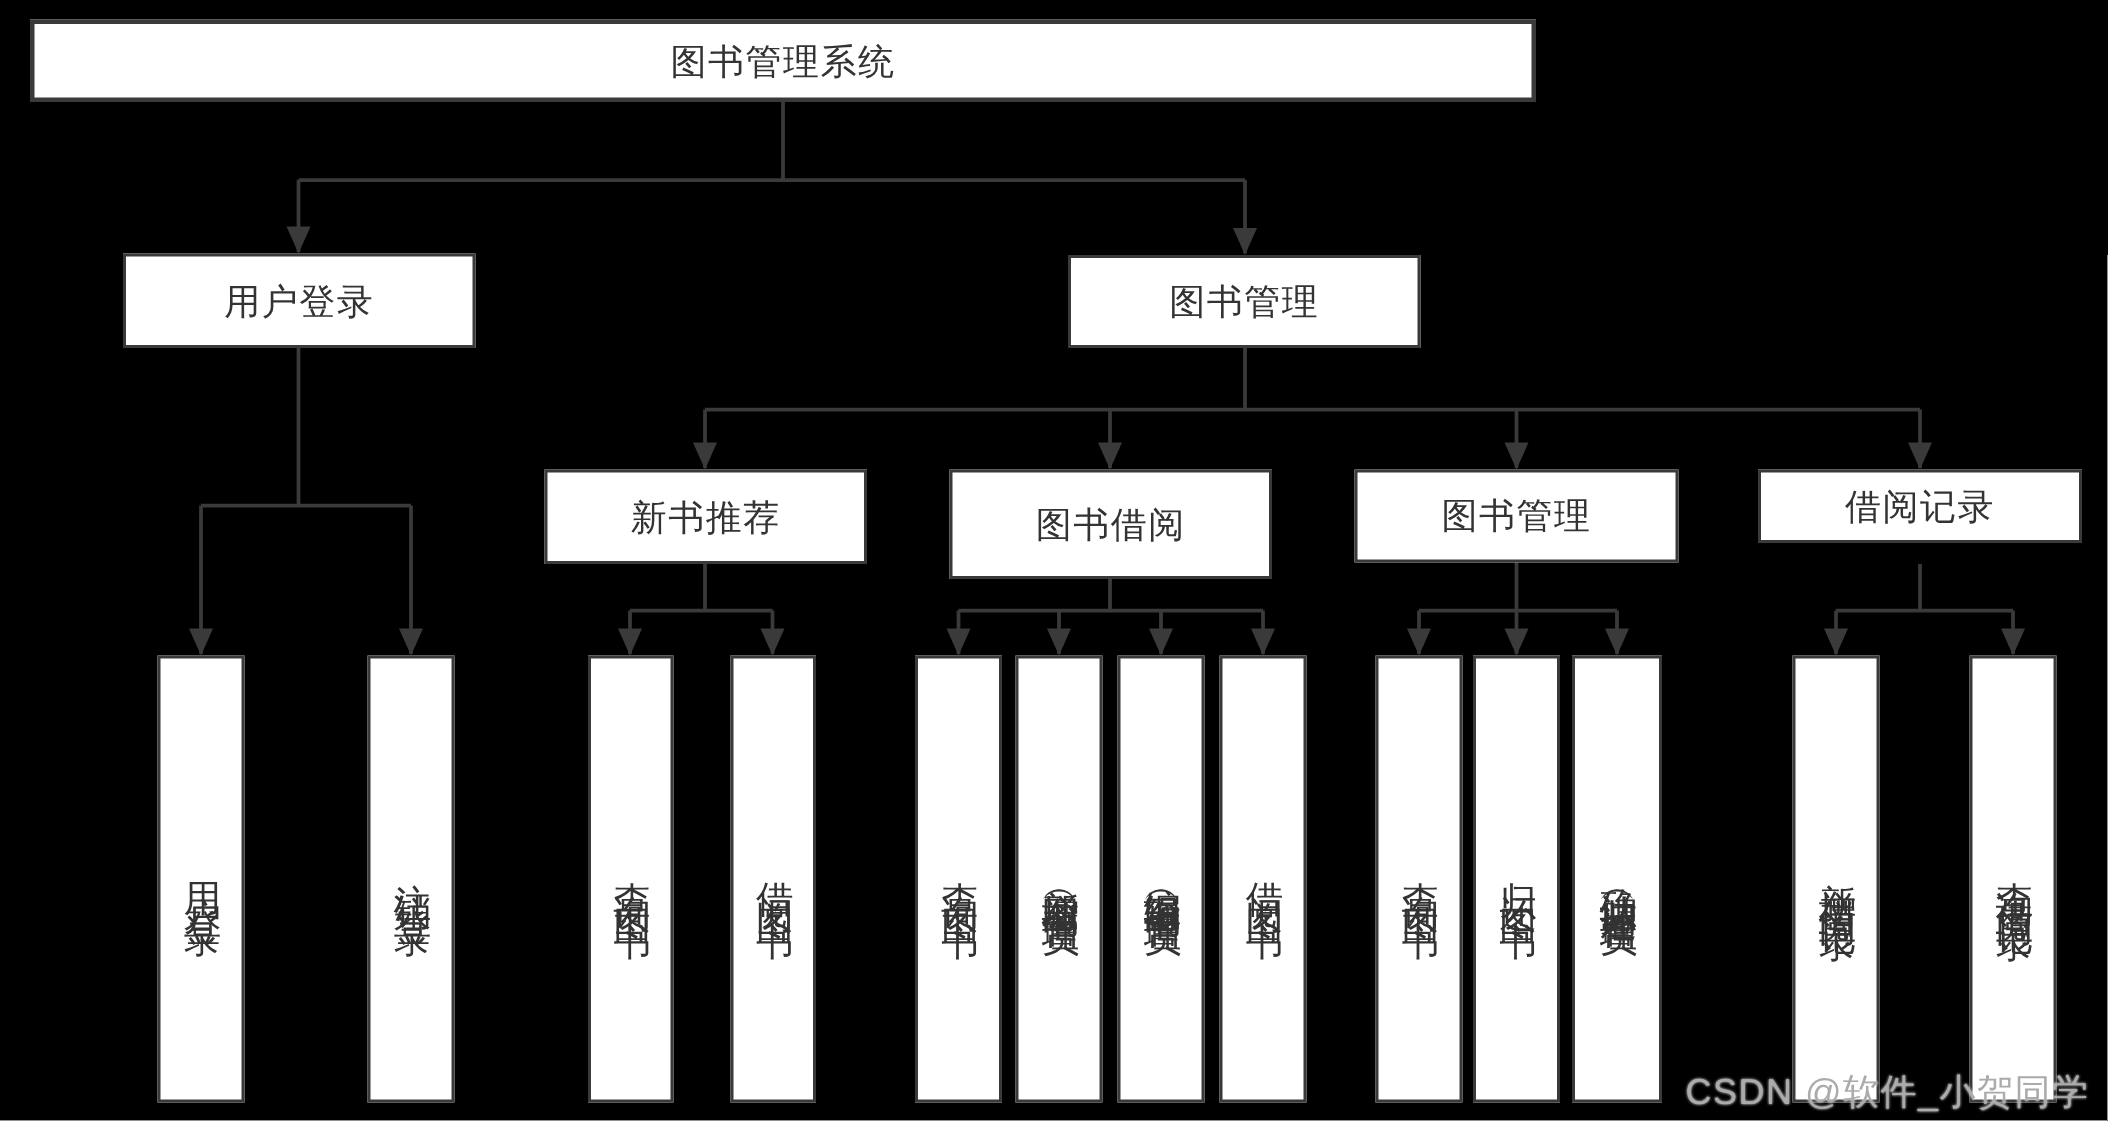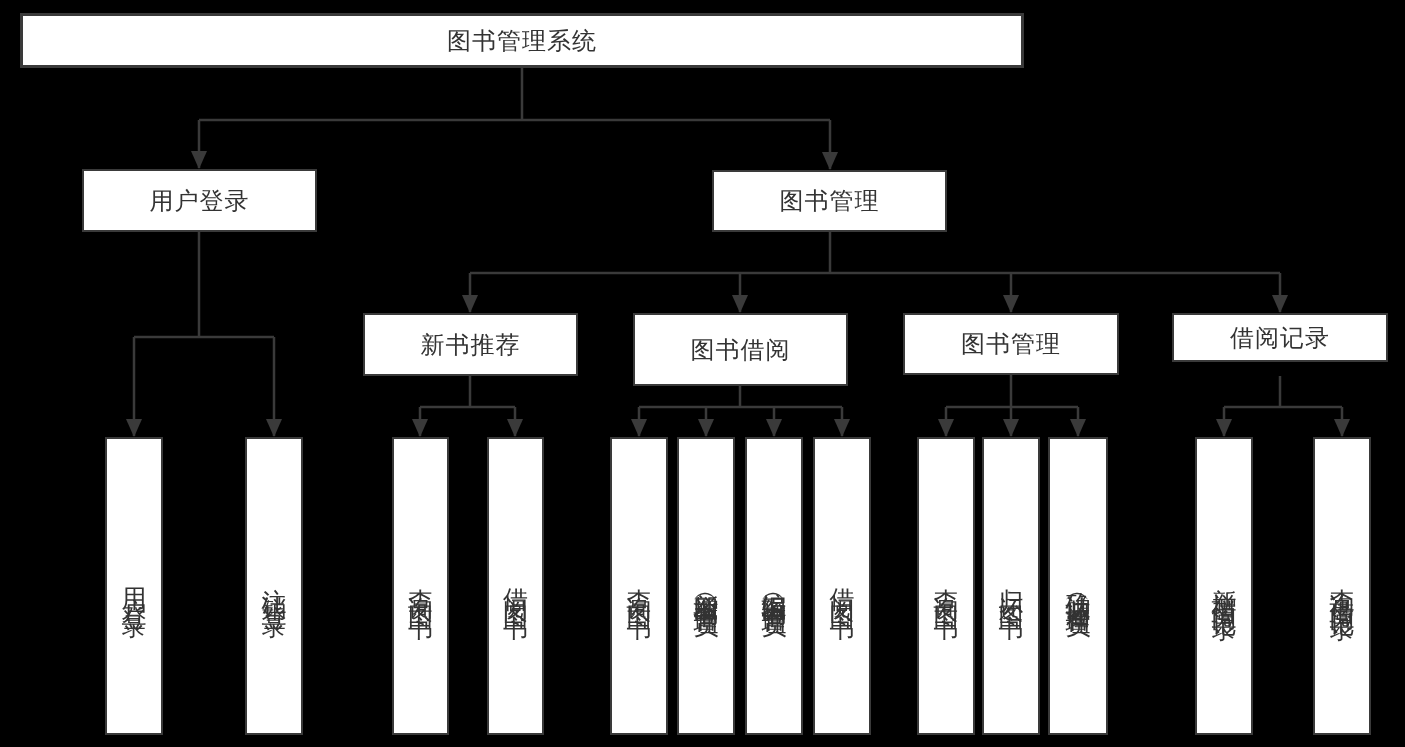--- a/index.html
+++ b/index.html
@@ -206,14 +206,15 @@
     <span class="vtext" style="letter-spacing: 3px;">确认归还（管理员）</span>
   </div>
 
   <div class="leaf" style="left:1195px; width:58px;">
     <span class="vtext" style="letter-spacing: 6px;">新增借阅记录</span>
   </div>
   <div class="leaf" style="left:1313px; width:58px;">
     <span class="vtext" style="letter-spacing: 6px;">查询借阅记录</span>
   </div>
 
+  <div class="watermark">CSDN @软件_小贺同学</div>
 
 </div>
 
 </body></html>

